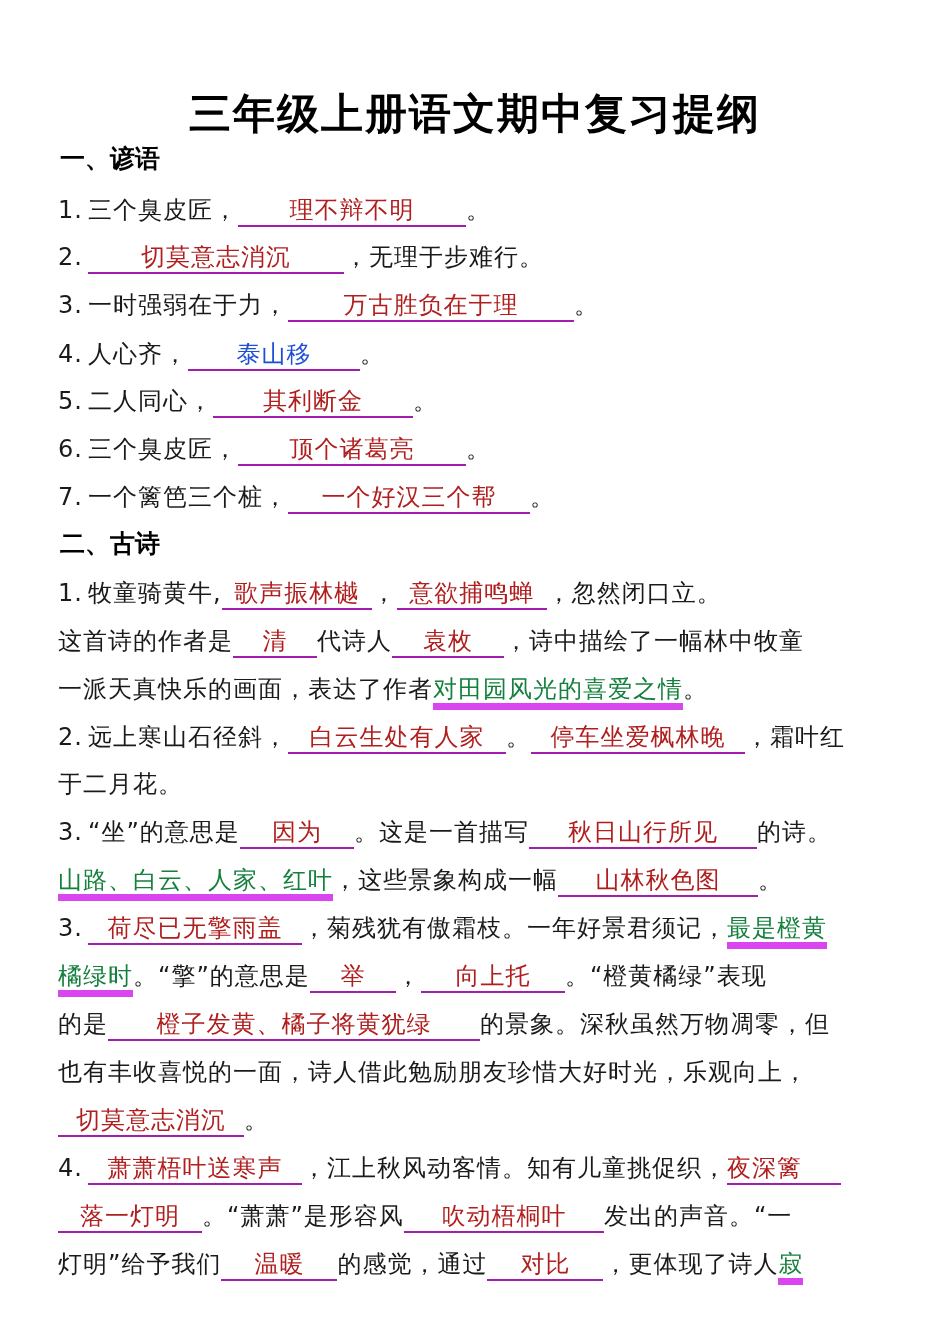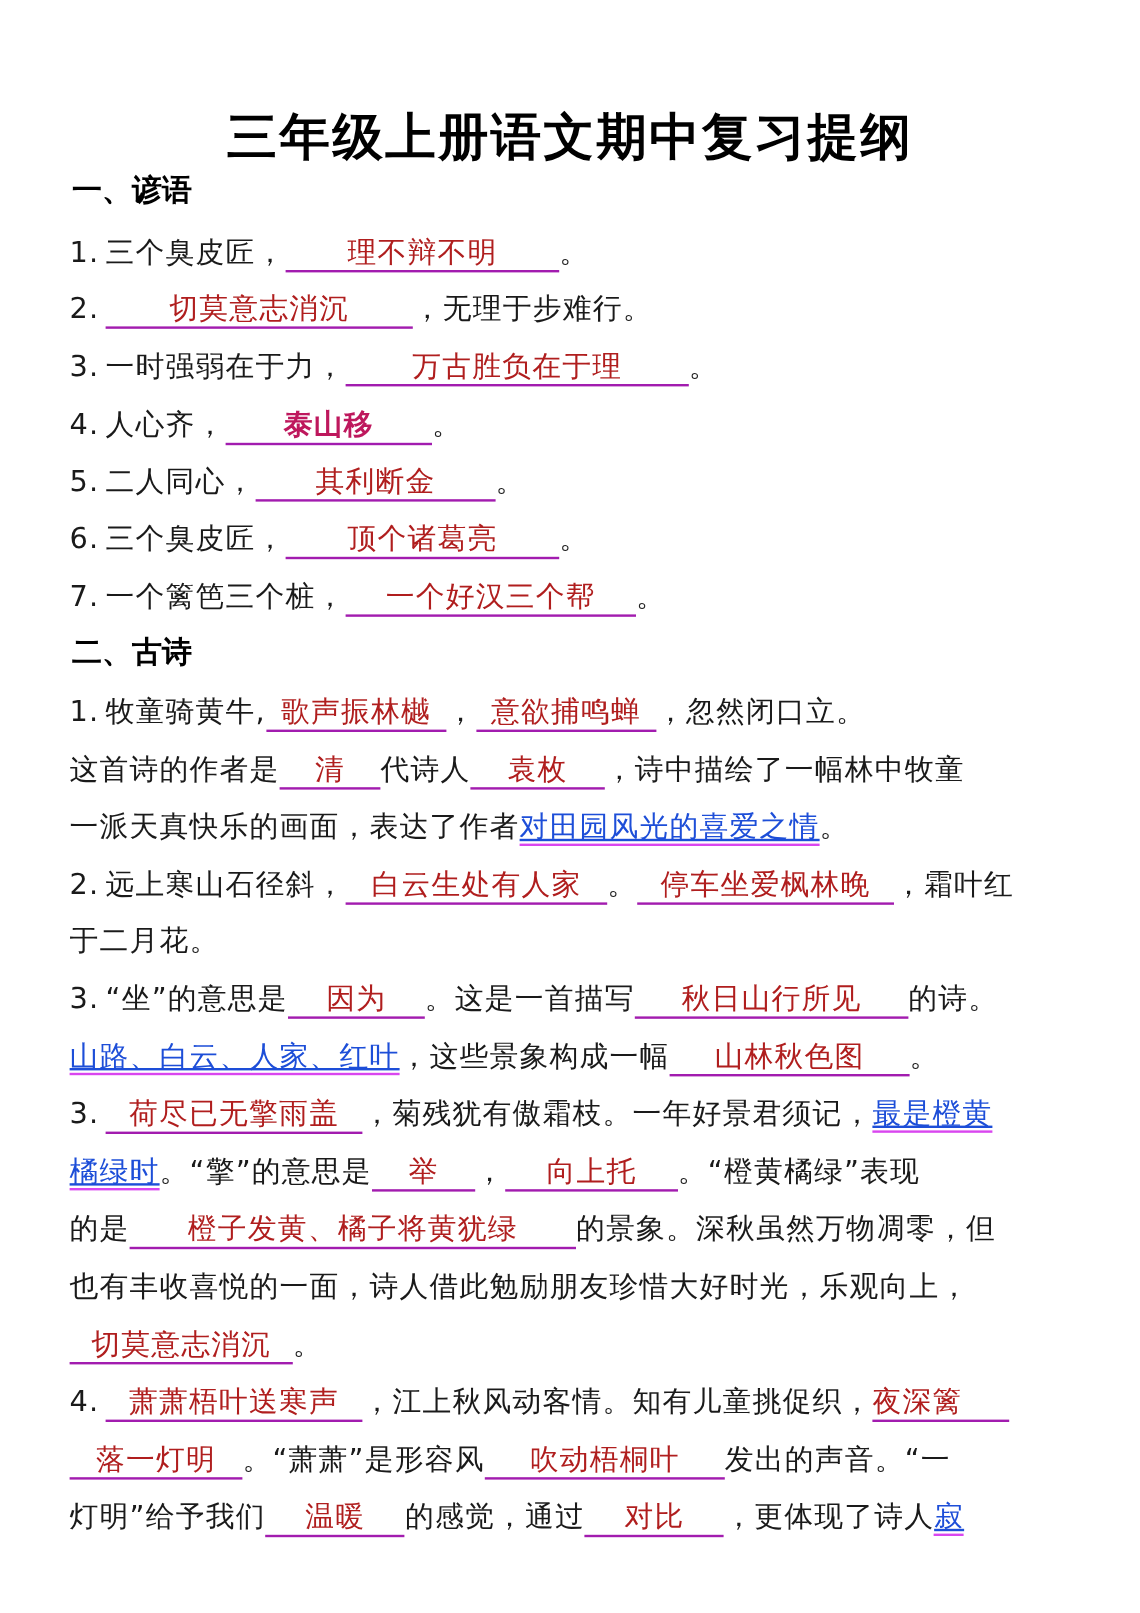--- a/index.html
+++ b/index.html
@@ -5,22 +5,22 @@
     html, body { margin: 0; padding: 0; background: #ffffff; }
     body { width: 950px; height: 1344px; position: relative; overflow: hidden;
            font-family: "DejaVu Sans", "Liberation Sans", sans-serif; color: #1a1a1a; }
     .title { position: absolute; left: 0; width: 950px; top: 68px; text-align: center;
              font-size: 42px; font-weight: bold; letter-spacing: 2px; color: #000; margin-top: 18px; }
     .h2 { position: absolute; left: 60px; font-size: 25px; font-weight: bold; color: #000; }
     .line { position: absolute; left: 58px; right: 40px; font-size: 24px; line-height: 34px;
             white-space: nowrap; color: #1a1a1a; letter-spacing: 1px; }
     .blank { display: inline-block; border-bottom: 2px solid #a21caf; color: #b01e1e;
              text-align: center; line-height: 30px; vertical-align: baseline; }
-    .blank.black { color: #be185d; font-weight: bold; }
-    .ans { color: #1d4ed8; border-bottom: 2px solid #d946ef; text-decoration: underline; }
+    .blank.black { color: #1d4ed8; }
+    .ans { color: #15803d; border-bottom: 7px solid #d946ef; }
     .num { display: inline-block; width: 30px; }
   </style>
 </head>
 <body>
 
 <div class="title">三年级上册语文期中复习提纲</div>
 
 <div class="h2" style="top:142px">一、谚语</div>
 
 <div class="line" style="top:193px">

